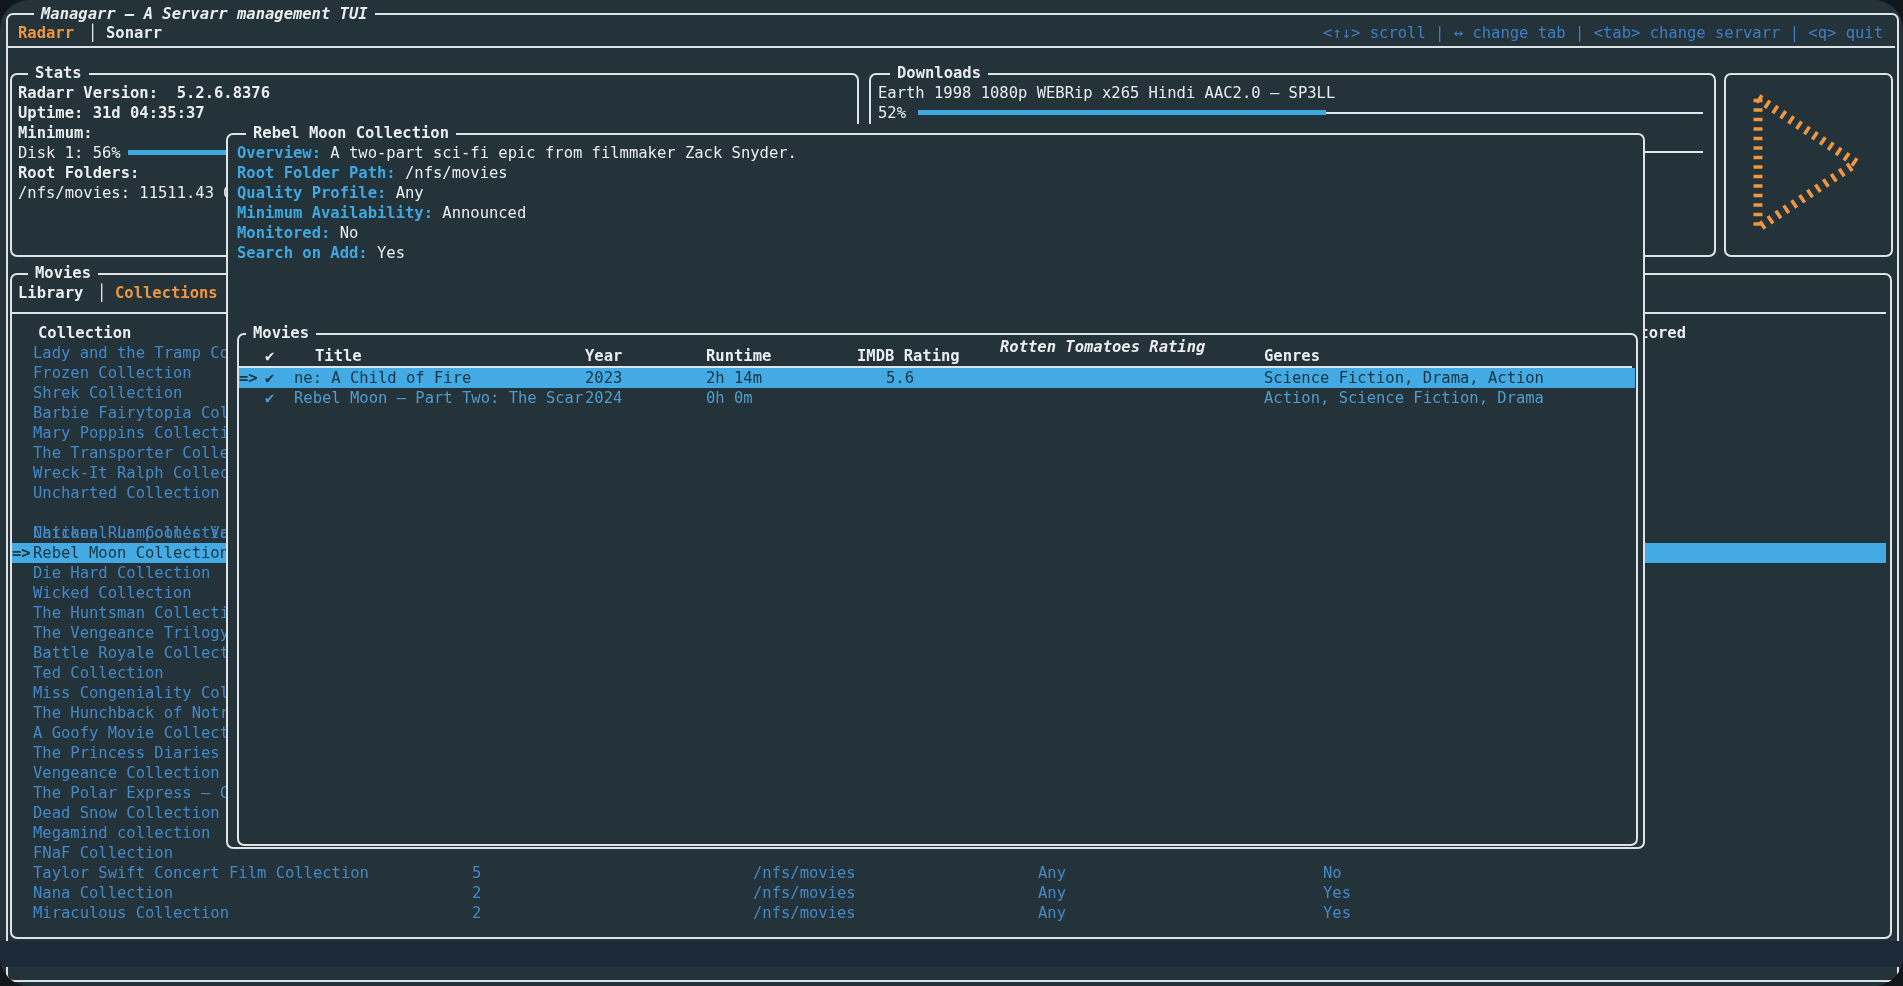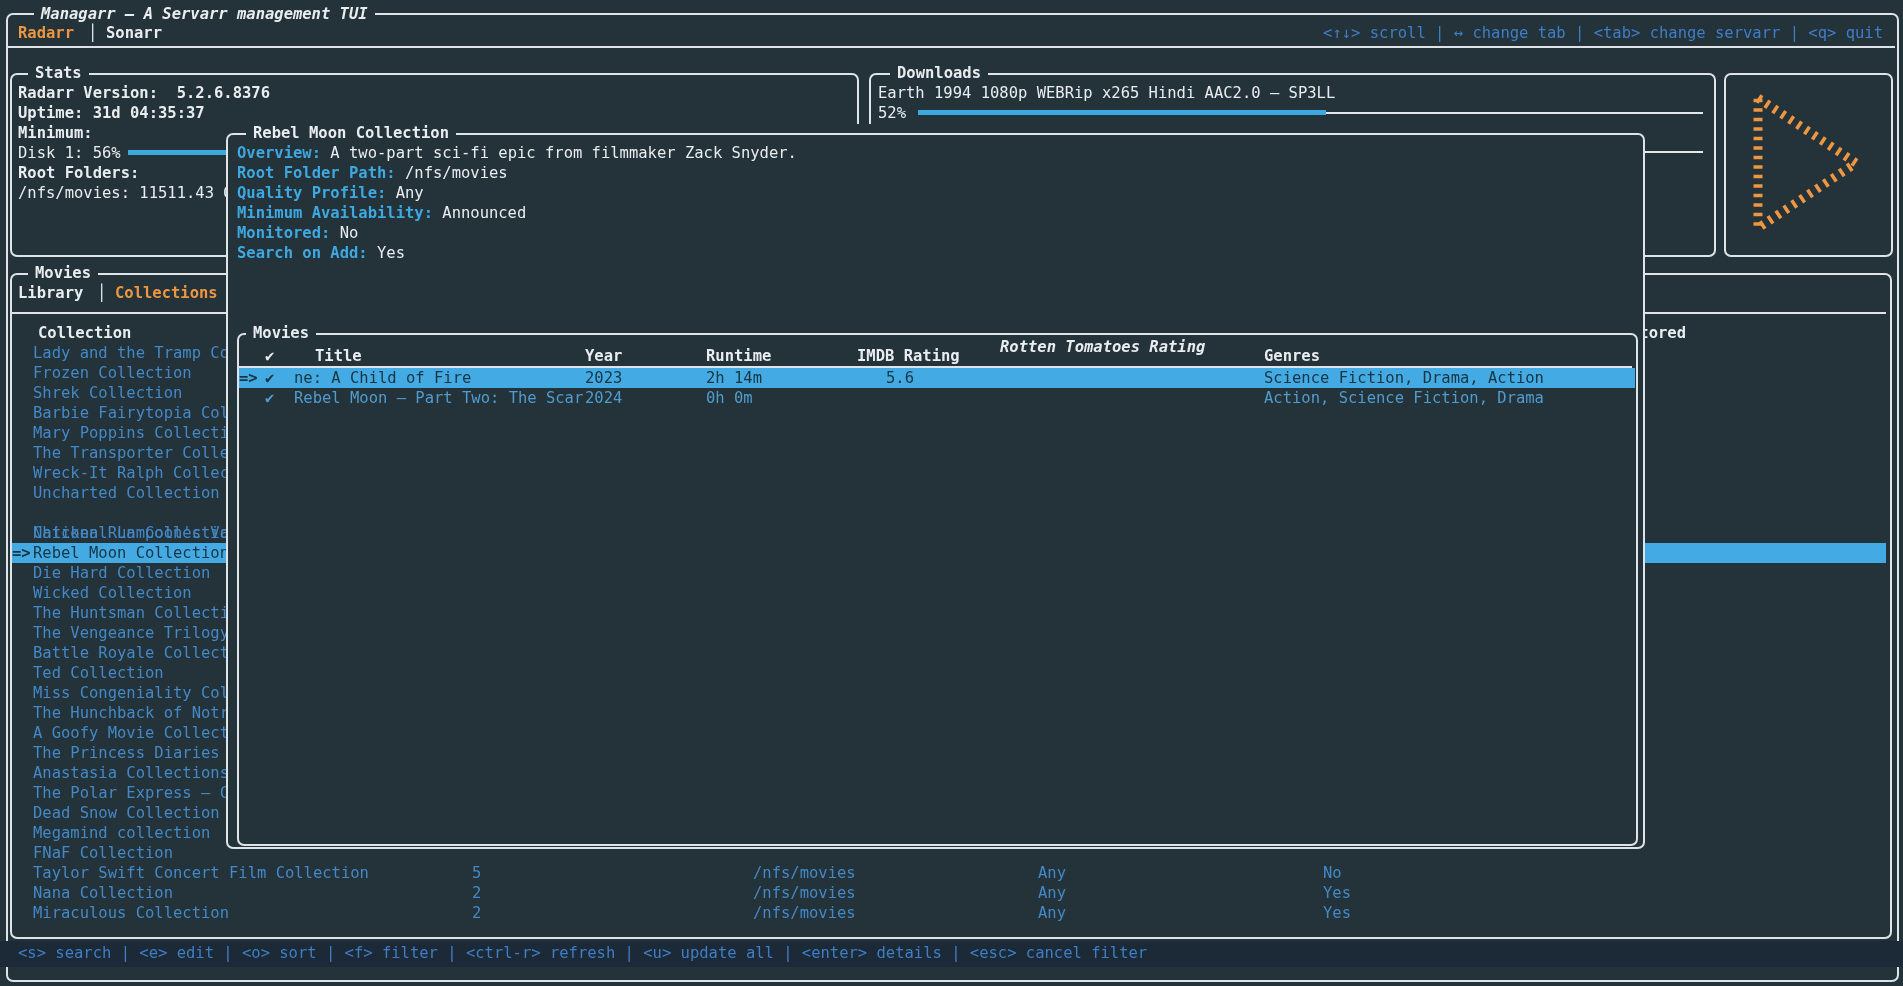--- a/index.html
+++ b/index.html
@@ -18,20 +18,21 @@
     --seltext:#173642;
     --track:#e2e7ea;
     --botbar:#1b2a36;
   }
   html,body{margin:0;padding:0;background:var(--bg-outer);}
   .screen{
     position:relative;width:1903px;height:986px;overflow:hidden;
     background:var(--bg);
     font-family:"DejaVu Sans Mono","Liberation Mono",monospace;
     font-size:15.5px;
+    border-radius:29px;
   }
   .t{position:absolute;white-space:pre;line-height:20px;height:20px;}
   .b{font-weight:bold;}
   .white{color:var(--white);}
   .purple{color:var(--purple);font-style:italic;}
   .orange{color:var(--orange);}
   .hintc{color:var(--hint);}
   .item{color:var(--item);}
   .cyan{color:var(--cyan);}
   .cell{color:var(--cell);}
@@ -64,21 +65,21 @@
   <div class="t b white" style="left:18px;top:103px;">Uptime: 31d 04:35:37</div>
   <div class="t b white" style="left:18px;top:123px;">Minimum:</div>
   <div class="t white" style="left:18px;top:143px;">Disk 1: 56%</div>
   <div class="bar" style="left:128px;top:152px;width:717px;height:2px;background:var(--track);"></div>
   <div class="bar" style="left:128px;top:150px;width:401px;height:5px;background:var(--cyan);"></div>
   <div class="t b white" style="left:18px;top:163px;">Root Folders:</div>
   <div class="t white" style="left:18px;top:183px;">/nfs/movies: 11511.43 GB</div>
 
   <div class="box" style="left:869px;top:73px;width:843px;height:180px;"></div>
   <div class="ptitle" style="left:890px;top:63px;">Downloads</div>
-  <div class="t white" style="left:878px;top:83px;">Earth 1994 1080p WEBRip x265 Hindi AAC2.0 – SP3LL</div>
+  <div class="t white" style="left:878px;top:83px;">Earth 1998 1080p WEBRip x265 Hindi AAC2.0 – SP3LL</div>
   <div class="t white" style="left:878px;top:103px;">52%</div>
   <div class="bar" style="left:918px;top:112px;width:785px;height:2px;background:var(--track);"></div>
   <div class="bar" style="left:918px;top:110px;width:408px;height:5px;background:var(--cyan);"></div>
   <div class="bar" style="left:918px;top:151px;width:785px;height:2px;background:var(--track);"></div>
 
   <div class="box" style="left:1724px;top:73px;width:165px;height:180px;"></div>
   <div style="position:absolute;left:1744px;top:88px;">
     <svg width="126" height="150" viewBox="0 0 126 150">
       <polygon points="14,10 112,75 14,140" fill="none" stroke="#ee9640" stroke-width="9" stroke-dasharray="3.5,6" stroke-linejoin="round"></polygon>
     </svg>
@@ -110,21 +111,21 @@
       <div class="t item" style="left: 33px; top: 563px;">Die Hard Collection</div>
       <div class="t item" style="left: 33px; top: 583px;">Wicked Collection</div>
       <div class="t item" style="left: 33px; top: 603px;">The Huntsman Collecti</div>
       <div class="t item" style="left: 33px; top: 623px;">The Vengeance Trilogy</div>
       <div class="t item" style="left: 33px; top: 643px;">Battle Royale Collect</div>
       <div class="t item" style="left: 33px; top: 663px;">Ted Collection</div>
       <div class="t item" style="left: 33px; top: 683px;">Miss Congeniality Col</div>
       <div class="t item" style="left: 33px; top: 703px;">The Hunchback of Notr</div>
       <div class="t item" style="left: 33px; top: 723px;">A Goofy Movie Collect</div>
       <div class="t item" style="left: 33px; top: 743px;">The Princess Diaries</div>
-      <div class="t item" style="left: 33px; top: 763px;">Anastasia Collections</div>
+      <div class="t item" style="left: 33px; top: 763px;">Vengeance Collection</div>
       <div class="t item" style="left: 33px; top: 783px;">The Polar Express – C</div>
       <div class="t item" style="left: 33px; top: 803px;">Dead Snow Collection</div>
       <div class="t item" style="left: 33px; top: 823px;">Megamind collection</div>
       <div class="t item" style="left: 33px; top: 843px;">FNaF Collection</div>
       <div class="t item" style="left: 33px; top: 863px;">Taylor Swift Concert Film Collection</div>
       <div class="t item" style="left: 472px; top: 863px;">5</div>
       <div class="t item" style="left: 753px; top: 863px;">/nfs/movies</div>
       <div class="t item" style="left: 1038px; top: 863px;">Any</div>
       <div class="t item" style="left: 1323px; top: 863px;">No</div>
       <div class="t item" style="left: 33px; top: 883px;">Nana Collection</div>
@@ -133,21 +134,20 @@
       <div class="t item" style="left: 1038px; top: 883px;">Any</div>
       <div class="t item" style="left: 1323px; top: 883px;">Yes</div>
       <div class="t item" style="left: 33px; top: 903px;">Miraculous Collection</div>
       <div class="t item" style="left: 472px; top: 903px;">2</div>
       <div class="t item" style="left: 753px; top: 903px;">/nfs/movies</div>
       <div class="t item" style="left: 1038px; top: 903px;">Any</div>
       <div class="t item" style="left: 1323px; top: 903px;">Yes</div>
     </div>
 
   <div class="botbar"></div>
-  <div class="t hintc" style="left:18px;top:943px;">&lt;s&gt; search | &lt;e&gt; edit | &lt;o&gt; sort | &lt;f&gt; filter | &lt;ctrl-r&gt; refresh | &lt;u&gt; update all | &lt;enter&gt; details | &lt;esc&gt; cancel filter</div>
 
   <div style="position:absolute;left:226px;top:124px;width:1419px;height:721px;background:var(--bg);"></div>
   <div class="box" style="left:226px;top:133px;width:1415px;height:712px;background:var(--bg);"></div>
   <div class="ptitle" style="left:246px;top:123px;">Rebel Moon Collection</div>
   <div id="popup-fields">
       <div class="t" style="left: 237px; top: 143px;"><span class="b cyan">Overview:</span><span class="white"> A two-part sci-fi epic from filmmaker Zack Snyder.</span></div>
       <div class="t" style="left: 237px; top: 163px;"><span class="b cyan">Root Folder Path:</span><span class="white"> /nfs/movies</span></div>
       <div class="t" style="left: 237px; top: 183px;"><span class="b cyan">Quality Profile:</span><span class="white"> Any</span></div>
       <div class="t" style="left: 237px; top: 203px;"><span class="b cyan">Minimum Availability:</span><span class="white"> Announced</span></div>
       <div class="t" style="left: 237px; top: 223px;"><span class="b cyan">Monitored:</span><span class="white"> No</span></div>

